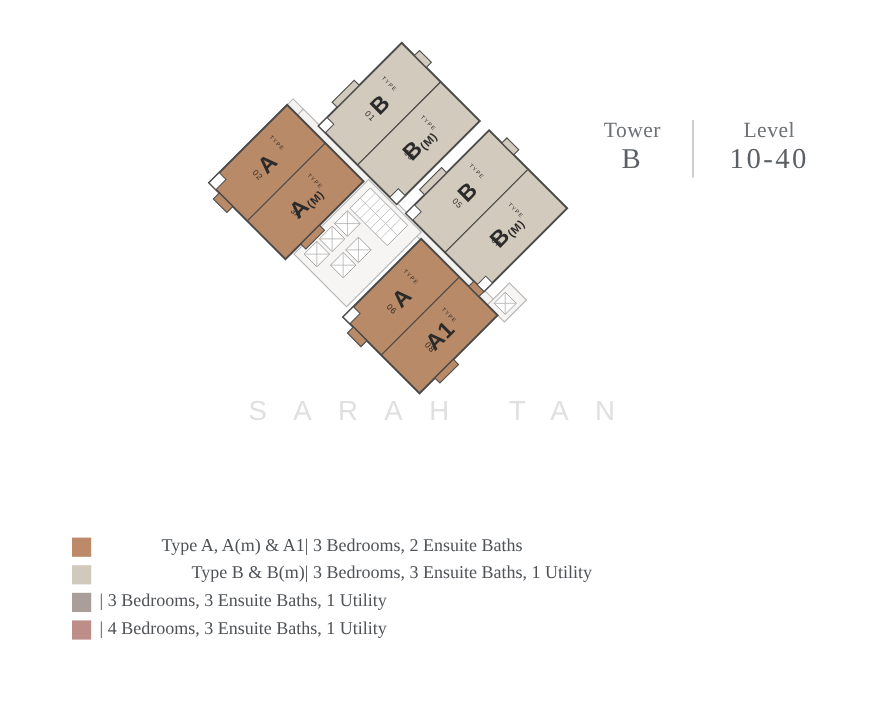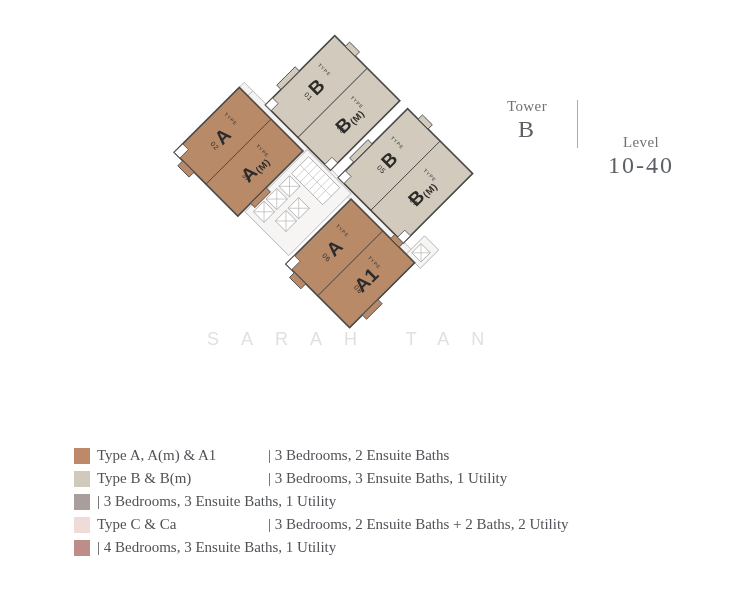--- a/index.html
+++ b/index.html
@@ -3,21 +3,21 @@
 <meta charset="utf-8">
 <style>
   html,body{margin:0;padding:0;background:#fff;}
   .canvas{position:relative;width:729px;height:600px;background:#fff;overflow:hidden;
           font-family:"Liberation Sans",sans-serif;}
   :root{
     --type-a:#b98a68; --type-b:#d2cabc; --outline:#4a4a4a;
   }
   
   .watermark{position:absolute;left:207px;top:329px;z-index:1;
-    font-family:"Liberation Sans",sans-serif;font-size:18px;font-weight:400;
+    font-family:"Liberation Sans",sans-serif;font-size:23px;font-weight:400;
     color:#e0e0e0;letter-spacing:22px;white-space:pre;}
   
   .plansvg{position:absolute;left:0;top:0;z-index:2;}
   .unit-rect{stroke:var(--outline);stroke-width:.9;}
   .fill-a{fill:var(--type-a);}
   .fill-b{fill:var(--type-b);}
   .blk{fill:none;stroke:var(--outline);stroke-width:1.6;}
   .notch{fill:#ffffff;stroke:var(--outline);stroke-width:.8;}
   .corr{fill:#f4f3f1;stroke:#b2b2b2;stroke-width:.8;}
   .corework{fill:#f6f5f3;stroke:#b2b2b2;stroke-width:.9;}
@@ -27,27 +27,27 @@
   .big{font-family:"Liberation Sans",sans-serif;font-weight:700;font-size:19px;
        fill:#2b2b2b;letter-spacing:.5px;}
   .suffix{font-size:9.5px;font-weight:700;}
   .cap{font-family:"Liberation Sans",sans-serif;font-size:4.6px;fill:#2b2b2b;letter-spacing:1px;}
   .num{font-family:"Liberation Sans",sans-serif;font-size:7px;fill:#2b2b2b;letter-spacing:.6px;}
   
   .header{position:absolute;left:481px;top:98px;z-index:3;display:flex;align-items:flex-start;
           font-family:"Liberation Serif",serif;color:#5c6064;}
   .h-col{text-align:center;}
   .h-col.tower{width:92px;}
-  .h-col.level{width:118px;margin-top:36px;}
-  .hlabel{font-size:15px;color:#6e7276;letter-spacing:.4px;}
+  .h-col.level{width:118px;}
+  .hlabel{font-size:18px;color:#6e7276;letter-spacing:.4px;}
   .hvalue{font-size:24px;margin-top:1px;letter-spacing:2px;}
   .hdivider{width:1px;height:48px;background:#a9adb0;margin:2px 4px 0 4px;}
   
-  .legend{position:absolute;left:74px;top:444px;z-index:3;
-          font-family:"Liberation Serif",serif;font-size:15px;color:#4f5357;}
+  .legend{position:absolute;left:60px;top:444px;z-index:3;
+          font-family:"Liberation Serif",serif;font-size:15px;color:#4f5357;text-align:right;}
   .l-row{display:flex;align-items:center;height:23px;}
   .l-swatch{width:16px;height:16px;margin-right:7px;flex:0 0 auto;}
   .l-label{width:171px;}
   .l-desc{white-space:pre;}
 </style>
 </head>
 <body>
 
 <div class="canvas">
 
@@ -207,23 +207,18 @@
     <div class="l-row">
       <div class="l-swatch" style="background: rgb(209, 201, 187);"></div>
       <div class="l-label">Type B &amp; B(m)</div>
       <div class="l-desc">| 3 Bedrooms, 3 Ensuite Baths, 1 Utility</div>
     </div>
     <div class="l-row">
       <div class="l-swatch" style="background: rgb(169, 158, 153);"></div>
       <div class="l-desc">| 3 Bedrooms, 3 Ensuite Baths, 1 Utility</div>
     </div>
     <div class="l-row">
-      <div class="l-swatch" style="background: rgb(239, 220, 216);"></div>
-      <div class="l-label">Type C &amp; Ca</div>
-      <div class="l-desc">| 3 Bedrooms, 2 Ensuite Baths + 2 Baths, 2 Utility</div>
-    </div>
-    <div class="l-row">
       <div class="l-swatch" style="background: rgb(189, 141, 136);"></div>
       <div class="l-desc">| 4 Bedrooms, 3 Ensuite Baths, 1 Utility</div>
     </div>
   </div>
 
 </div>
 
 </body></html>

